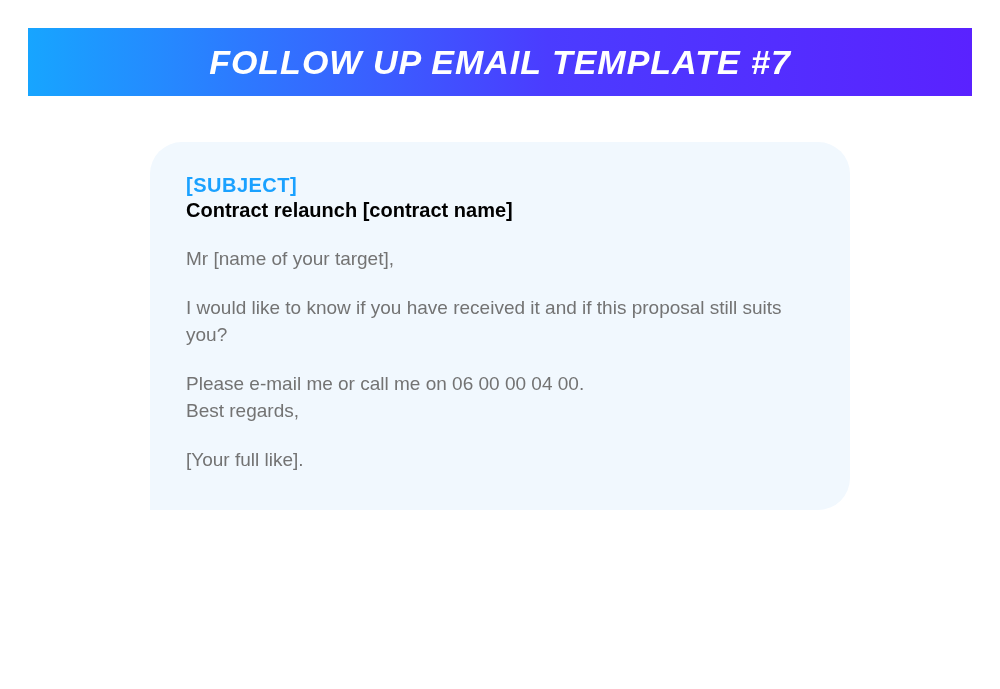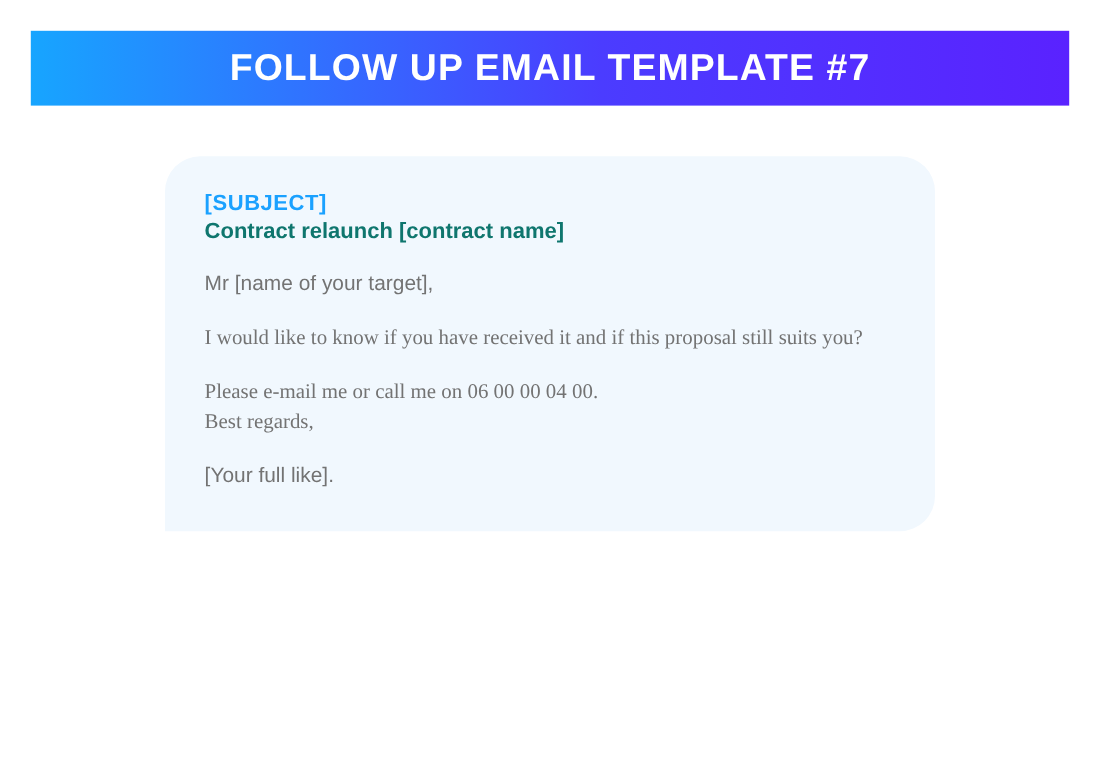--- a/index.html
+++ b/index.html
@@ -23,60 +23,60 @@
       background: linear-gradient(90deg, #17a5ff 0%, #2f75ff 25%, #4b3cff 55%, #5a22ff 100%);
       display: flex;
       align-items: center;
       justify-content: center;
     }
     .header-title {
       color: #ffffff;
       font-size: 34px;
       font-weight: 800;
       letter-spacing: 1px;
+      font-style: italic;
       text-align: center;
     }
     .card {
       position: absolute;
       top: 142px;
       left: 150px;
       width: 700px;
       background: #f1f8fe;
       border-radius: 32px;
       border-bottom-left-radius: 0;
       padding: 32px 40px 36px 36px;
     }
     .subject-label {
       color: #1aa1ff;
       font-weight: 800;
       font-size: 20px;
       letter-spacing: 0.5px;
       margin-bottom: 2px;
     }
     .subject-line {
-      color: #0f766e;
+      color: #000000;
       font-weight: 700;
       font-size: 20px;
       margin-bottom: 24px;
     }
     .body-text {
       color: #737373;
       font-size: 19px;
       line-height: 1.42;
       font-weight: 500;
     }
     .body-text p {
       margin-bottom: 22px;
     }
     .body-text p:last-child {
       margin-bottom: 0;
     }
     .no-gap {
       margin-bottom: 0 !important;
-      font-family: Liberation Serif, serif;
     }
   </style>
 </head>
 <body>
 
 <div class="header-banner">
   <div class="header-title">FOLLOW UP EMAIL TEMPLATE #7</div>
 </div>
 
 <div class="card">

